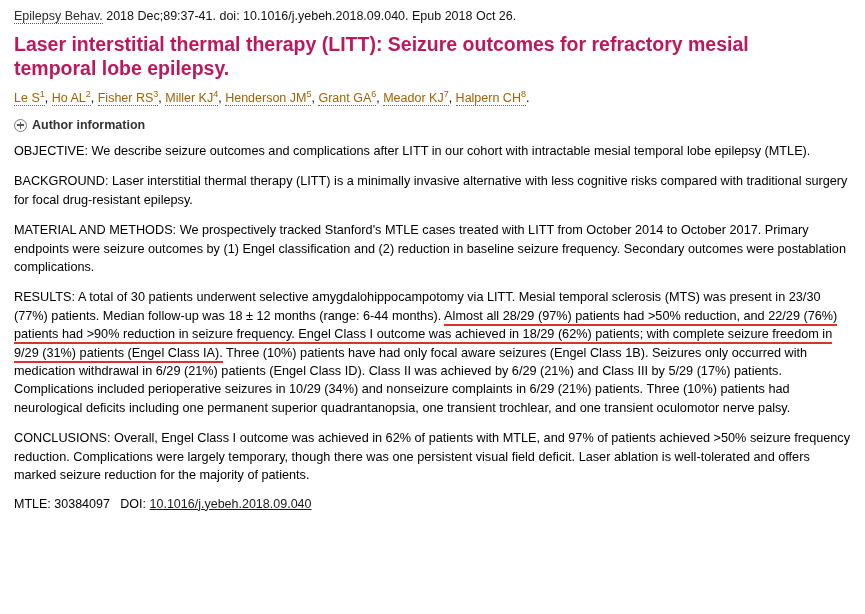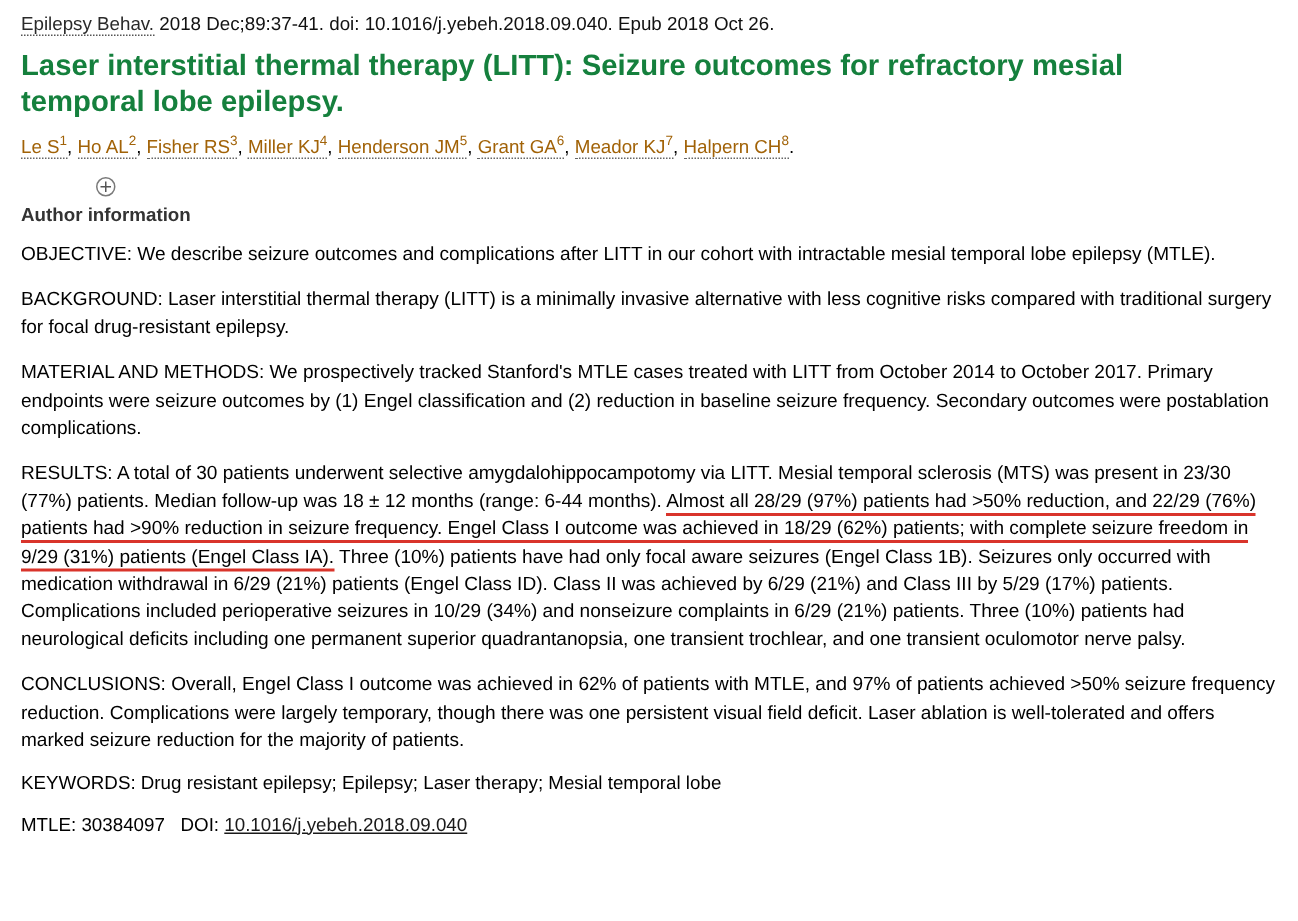--- a/index.html
+++ b/index.html
@@ -35,21 +35,21 @@
     border-bottom: 1px dotted #555;
     cursor: pointer;
   }
   .cite-rest { color: #111; margin-top: 24px; }
 
   
   .title {
     font-size: 19.5px;
     font-weight: bold;
     line-height: 24px;
-    color: #15803d;
+    color: #be185d;
     margin: 0 0 10px 0;
     max-width: 820px;
   }
 
   
   .authors {
     font-size: 12.5px;
     line-height: 17px;
     margin-bottom: 11px;
     color: #000;
@@ -70,21 +70,20 @@
   .author-info {
     font-size: 12.5px;
     font-weight: bold;
     color: #333;
     margin-bottom: 10px;
     display: flex;
     align-items: center;
     gap: 5px;
     cursor: pointer;
     width: fit-content;
-    flex-direction: column;
   }
   .plus-box {
     display: inline-block;
     width: 11px;
     height: 11px;
     border: 1px solid #7a7a7a;
     border-radius: 50%;
     position: relative;
     background: #fff;
     flex: none;
@@ -182,23 +181,20 @@
 
   <p class="para">
     <span class="lbl">RESULTS:</span><span> A total of 30 patients underwent selective amygdalohippocampotomy via LITT. Mesial temporal sclerosis (MTS) was present in 23/30 (77%) patients. Median follow-up was 18 ± 12 months (range: 6-44 months). </span><span class="hl">Almost all 28/29 (97%) patients had &gt;50% reduction, and 22/29 (76%) patients had &gt;90% reduction in seizure frequency. Engel Class I outcome was achieved in 18/29 (62%) patients; with complete seizure freedom in 9/29 (31%) patients (Engel Class IA).</span><span> Three (10%) patients have had only focal aware seizures (Engel Class 1B). Seizures only occurred with medication withdrawal in 6/29 (21%) patients (Engel Class ID). Class II was achieved by 6/29 (21%) and Class III by 5/29 (17%) patients. Complications included perioperative seizures in 10/29 (34%) and nonseizure complaints in 6/29 (21%) patients. Three (10%) patients had neurological deficits including one permanent superior quadrantanopsia, one transient trochlear, and one transient oculomotor nerve palsy.</span>
   </p>
 
   <p class="para">
     <span class="lbl">CONCLUSIONS:</span><span> Overall, Engel Class I outcome was achieved in 62% of patients with MTLE, and 97% of patients achieved &gt;50% seizure frequency reduction. Complications were largely temporary, though there was one persistent visual field deficit. Laser ablation is well-tolerated and offers marked seizure reduction for the majority of patients.</span>
   </p>
 
 
-  <p class="keywords">
-    <span class="k-head">KEYWORDS:</span><span> Drug resistant epilepsy; Epilepsy; Laser therapy; Mesial temporal lobe</span>
-  </p>
 
   <div class="idline">
     <span>MTLE:</span>
     <span>30384097</span>&nbsp;&nbsp;
     <span>DOI:</span>
     <span class="doi-link">10.1016/j.yebeh.2018.09.040</span>
   </div>
 
 </div>
 

